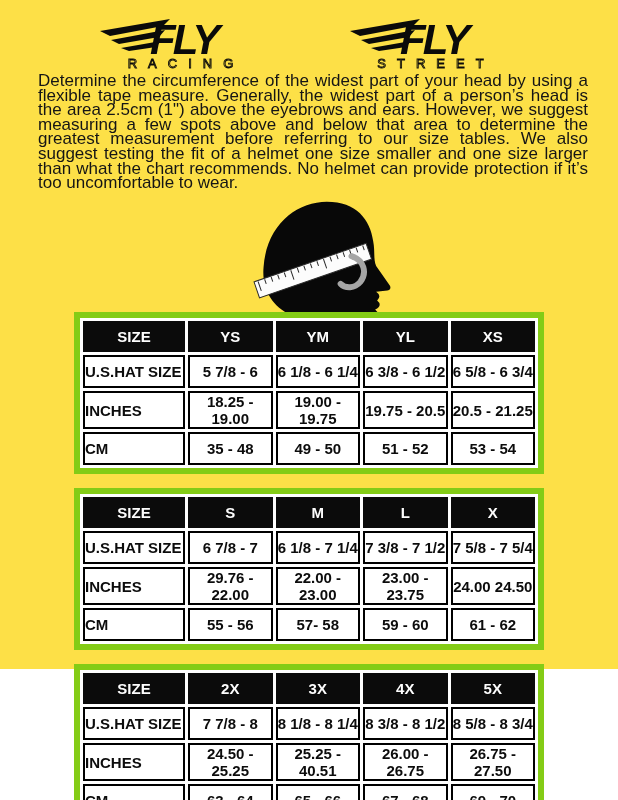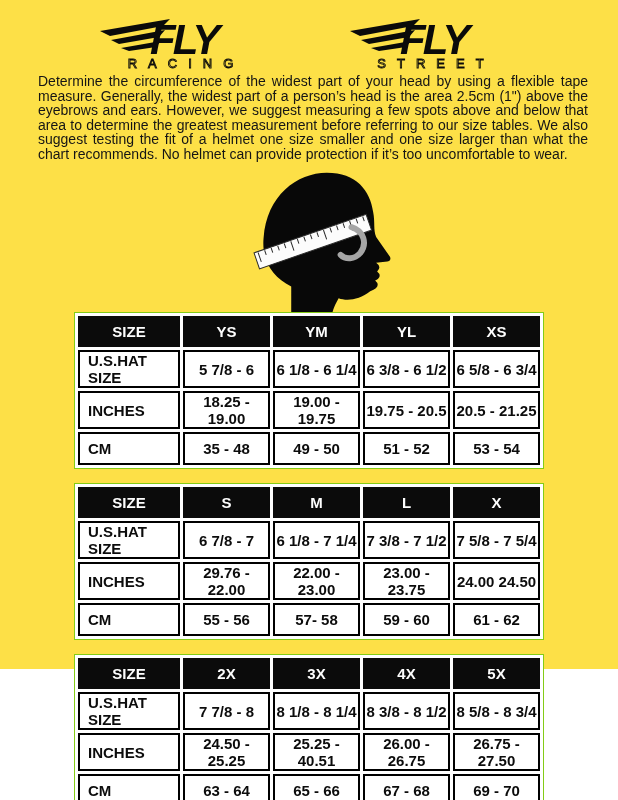--- a/index.html
+++ b/index.html
@@ -18,52 +18,52 @@
   .logo { width: 172px; height: 56px; }
   .logo svg { display: block; }
 
   
   .intro { margin: 0 30px 0 38px; }
   .intro-heading {
     color: #b32c2c; font-size: 11.5px; font-weight: bold;
     margin: 2px 0 2px 0; letter-spacing: 0.1px;
   }
   .intro-body {
-    margin: 0; color: #151515; font-size: 14px; line-height: 14.6px;
+    margin: 0; color: #151515; font-size: 17px; line-height: 14.6px;
     text-align: justify;
   }
 
   
   .figure { text-align: center; height: 158px; margin-top: 0px; }
   .figure svg { display: inline-block; }
 
   
   .tables-wrap { position: absolute; left: 0; top: 312px; width: 618px; }
   table.size-table {
     margin: 0 auto 14px auto;
     width: 470px;
     table-layout: fixed;
     border-collapse: separate;
     border-spacing: 3px;
-    border: 1px solid #84cc16;
+    border: 6px solid #84cc16;
     background: #ffffff;
   }
   table.size-table th, table.size-table td {
     border: 2px solid #000;
     font-size: 15px; font-weight: bold;
     text-align: center; vertical-align: middle;
     padding: 0;
   }
   table.size-table th {
     background: #0b0b0b; color: #fdfdfd;
     height: 27px; border-color: #0b0b0b;
   }
   table.size-table td { height: 29px; color: #0c0c0c; background: #fff; }
   table.size-table th:first-child, table.size-table td:first-child { width: 98px; }
-  table.size-table td.label-cell { text-align: left; padding-left: 8px; }
+  table.size-table td.label-cell { text-align: left; padding-left: 0; }
 </style>
 </head>
 <body>
 
 <div class="page">
 
   <div class="logo-row">
     <div class="logo">
       <svg width="172" height="56" viewBox="0 0 172 56">
         <polygon points="2,15 72,3 65,10 12,20" fill="#0a0a0a"></polygon>

